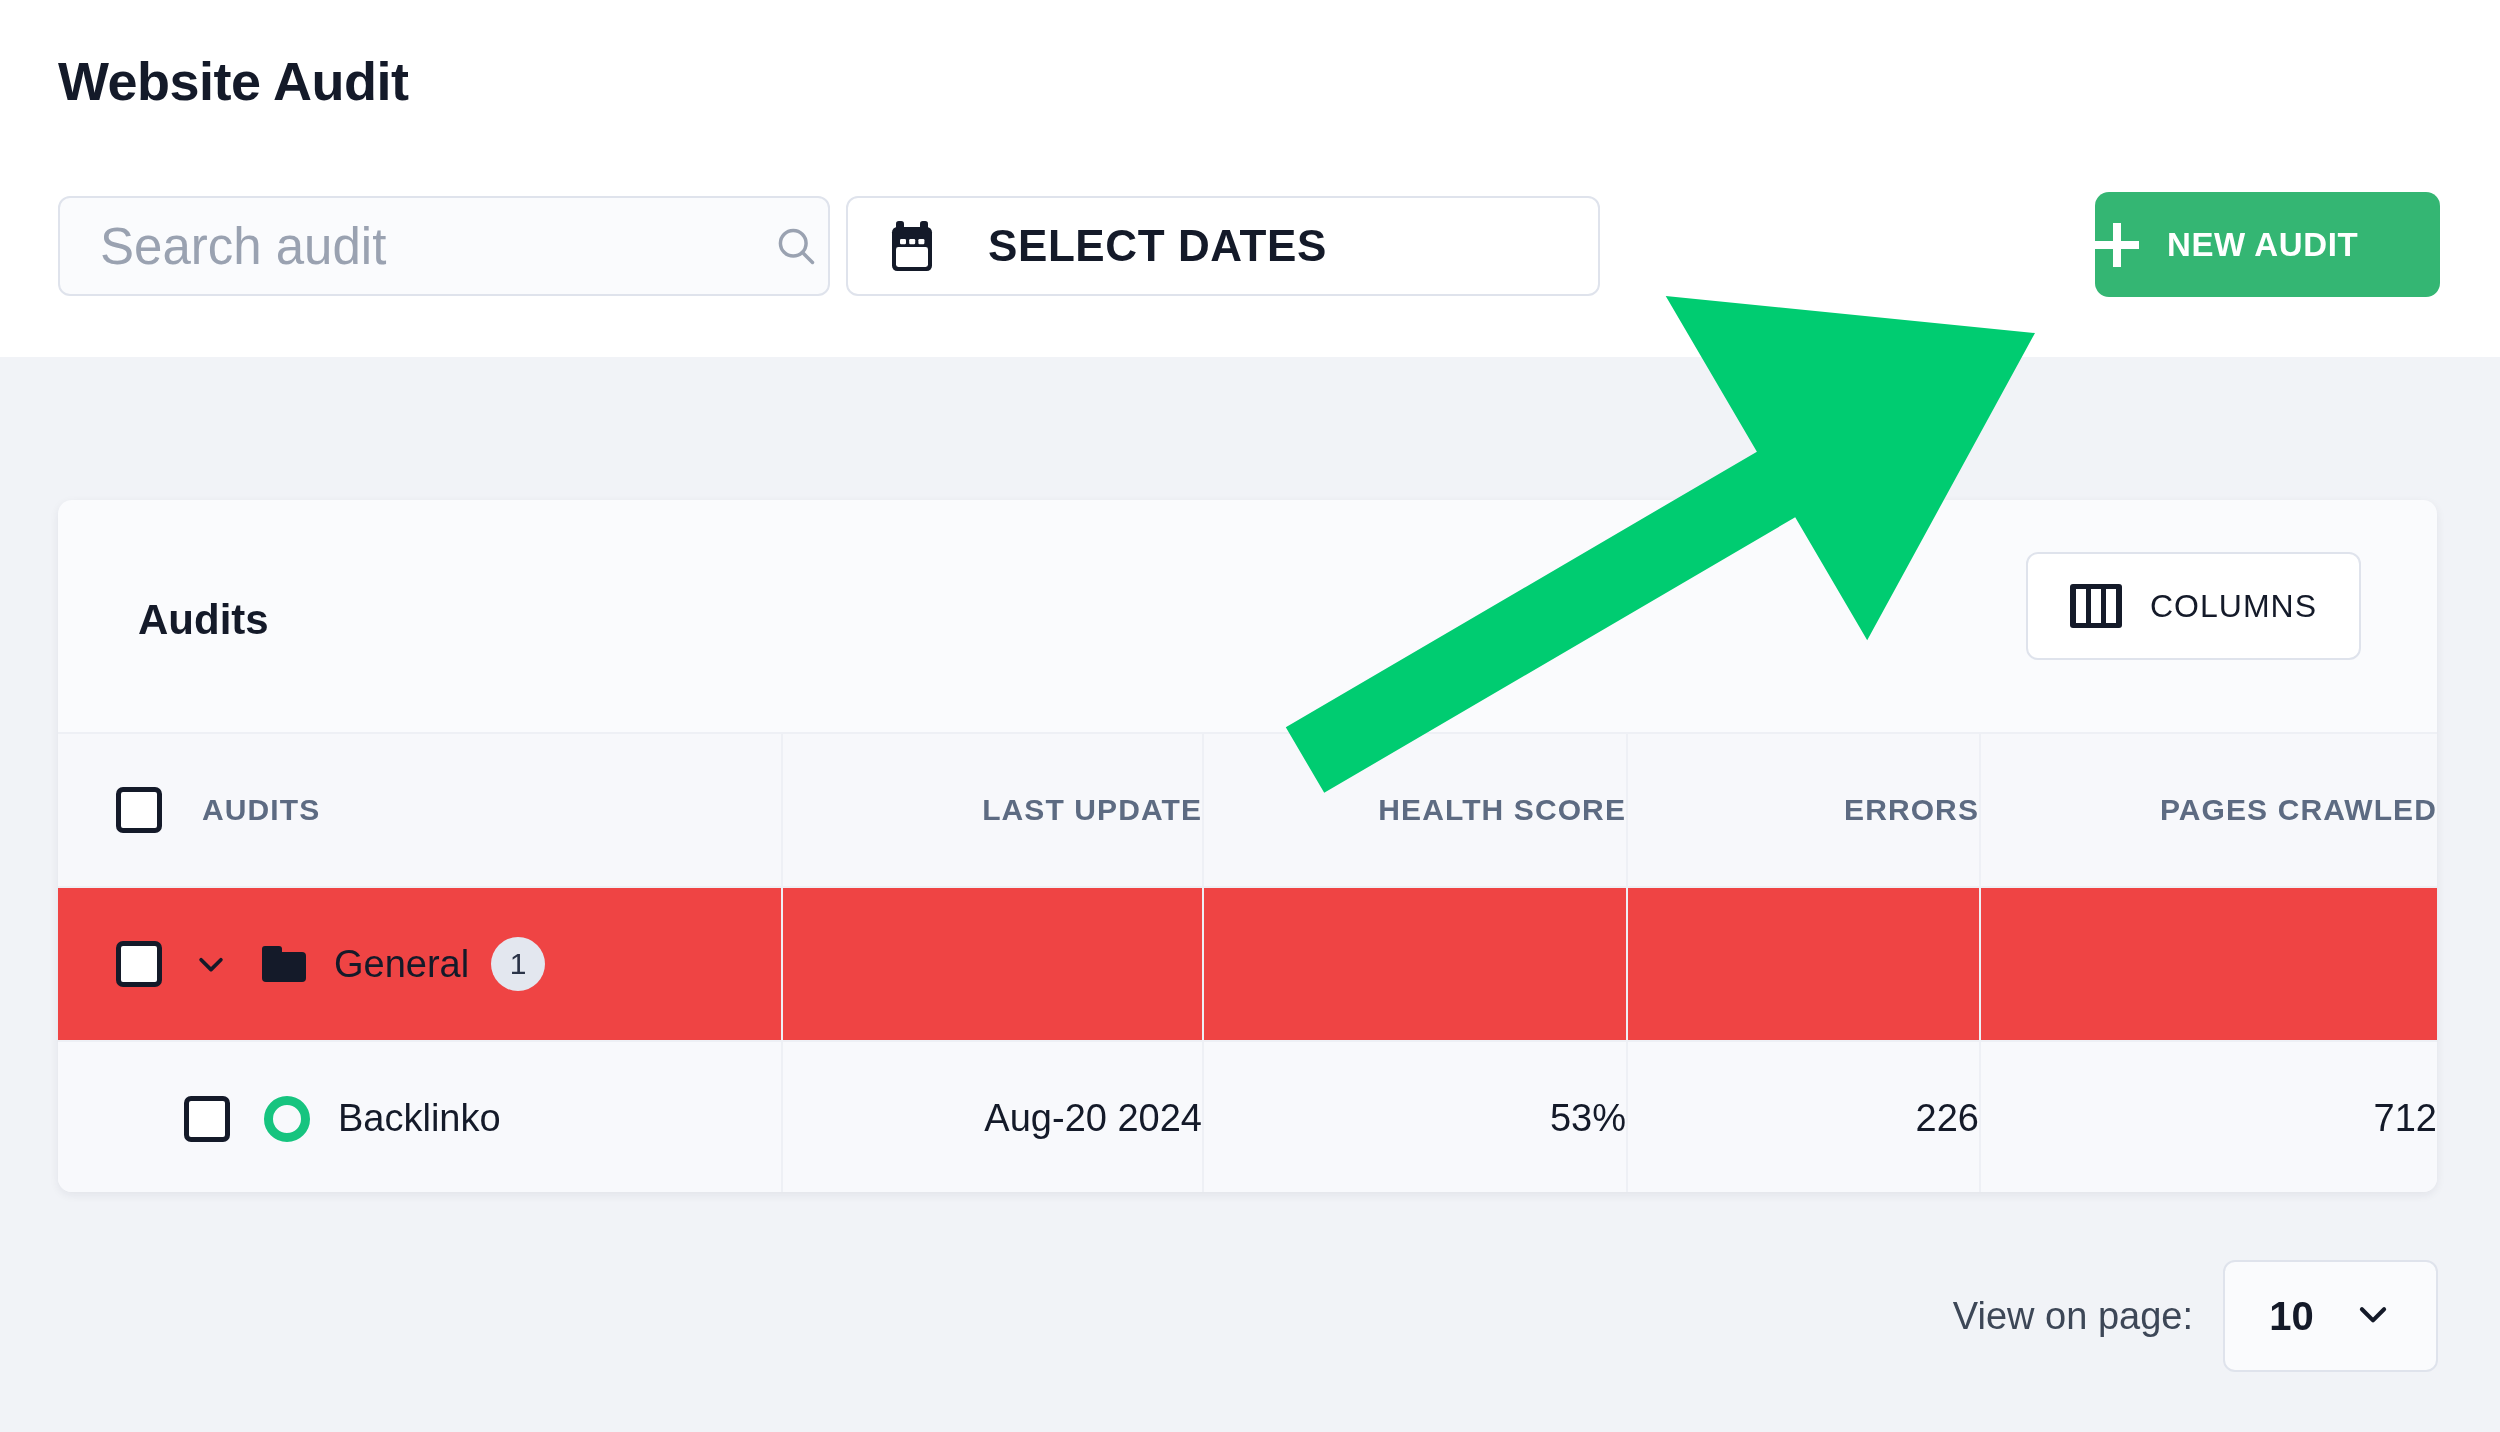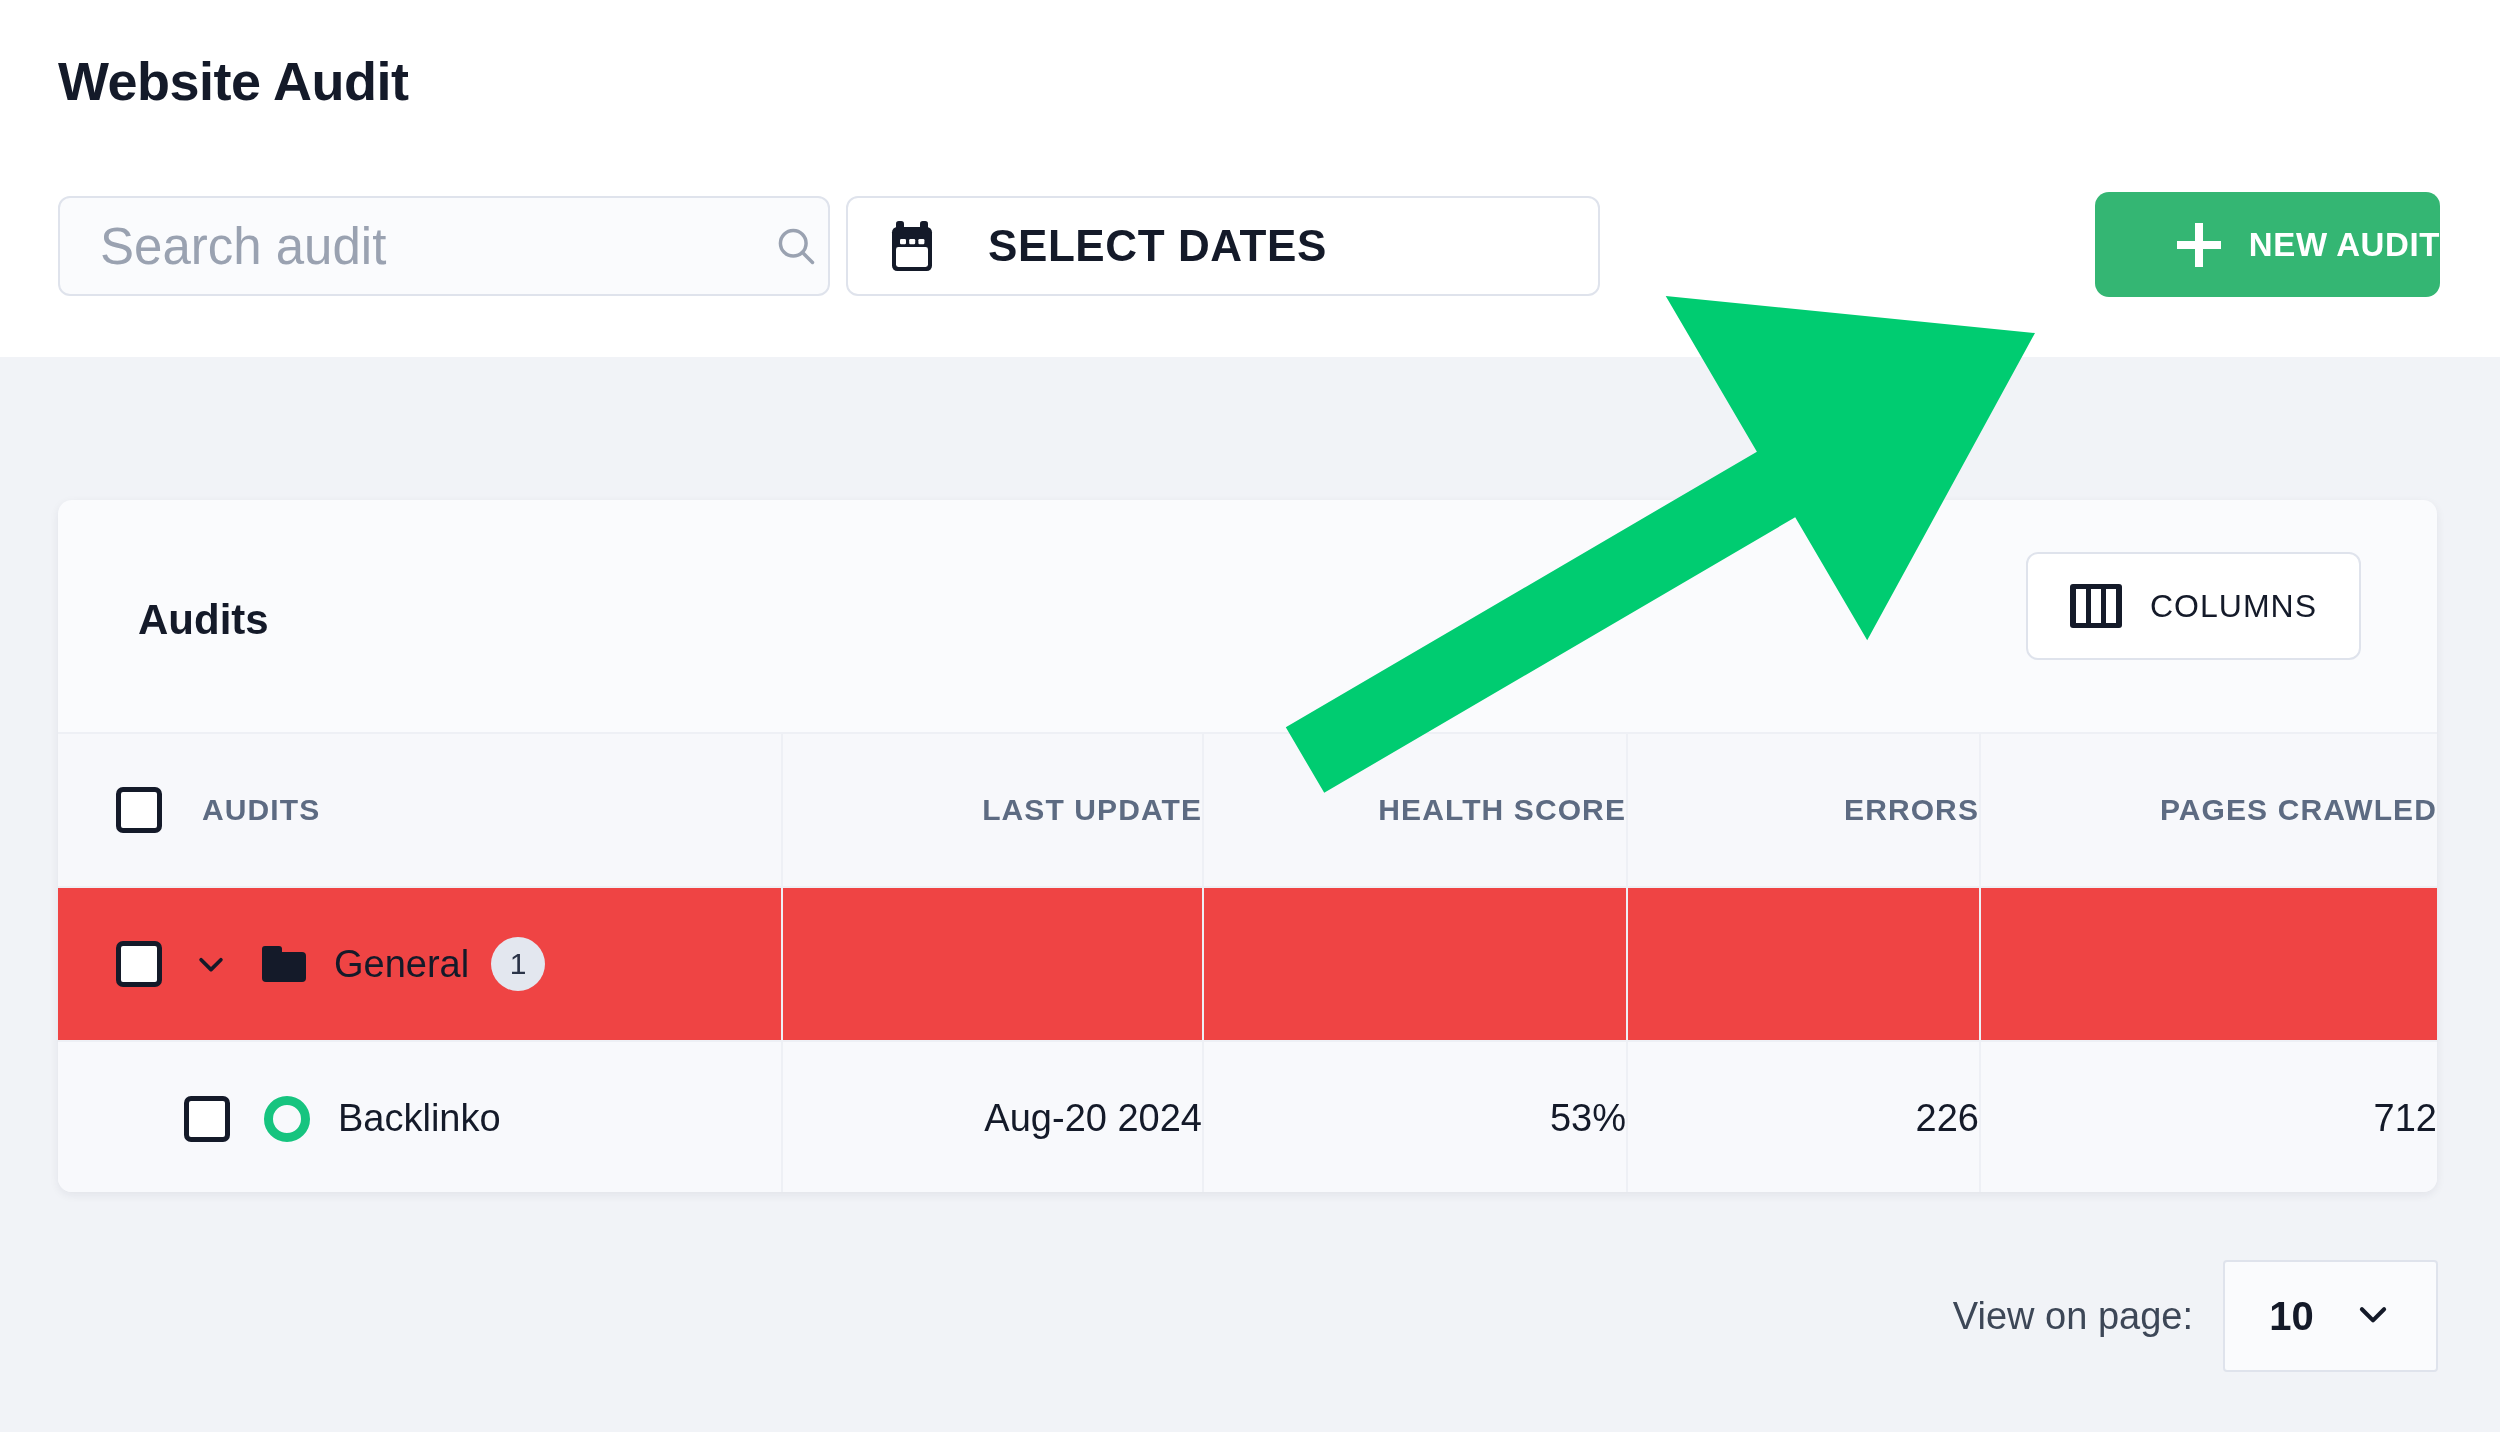--- a/index.html
+++ b/index.html
@@ -60,21 +60,21 @@
     letter-spacing: 0.6px;
     color: #141a29;
   }
 
   
   .new-audit-btn {
     position: absolute; left: 2095px; top: 192px;
     width: 345px; height: 105px;
     background: #34b673;
     border: none; border-radius: 14px;
-    display: flex; align-items: center; justify-content: flex-end;
+    display: flex; align-items: center; justify-content: flex-start;
     cursor: pointer;
   }
   .plus-icon { width: 44px; height: 44px; position: relative; margin-right: 28px; }
   .plus-icon::before, .plus-icon::after {
     content: ""; position: absolute; background: #ffffff;
   }
   .plus-icon::before { left: 0; top: 18px; width: 44px; height: 8px; }
   .plus-icon::after { left: 18px; top: 0; width: 8px; height: 44px; }
   .new-audit-label {
     font-size: 33px; font-weight: bold; letter-spacing: 0.6px; color: #ffffff;
@@ -183,21 +183,21 @@
   }
 
   
   .pager {
     position: absolute; right: 62px; top: 1260px;
     display: flex; align-items: center;
   }
   .pager-label { font-size: 38px; color: #3d4757; margin-right: 30px; }
   .pager-select {
     width: 215px; height: 112px;
-    border: 2px solid #dfe3ec; border-radius: 4px;
+    border: 2px solid #dfe3ec; border-radius: 12px;
     background: #fafbfd;
     display: flex; align-items: center; justify-content: center;
     cursor: pointer;
     text-align: center;
   }
   .pager-value { font-size: 40px; font-weight: bold; color: #141a29; margin-right: 40px; }
 
   
   .annotation-arrow {
     position: absolute; left: 0; top: 0;

